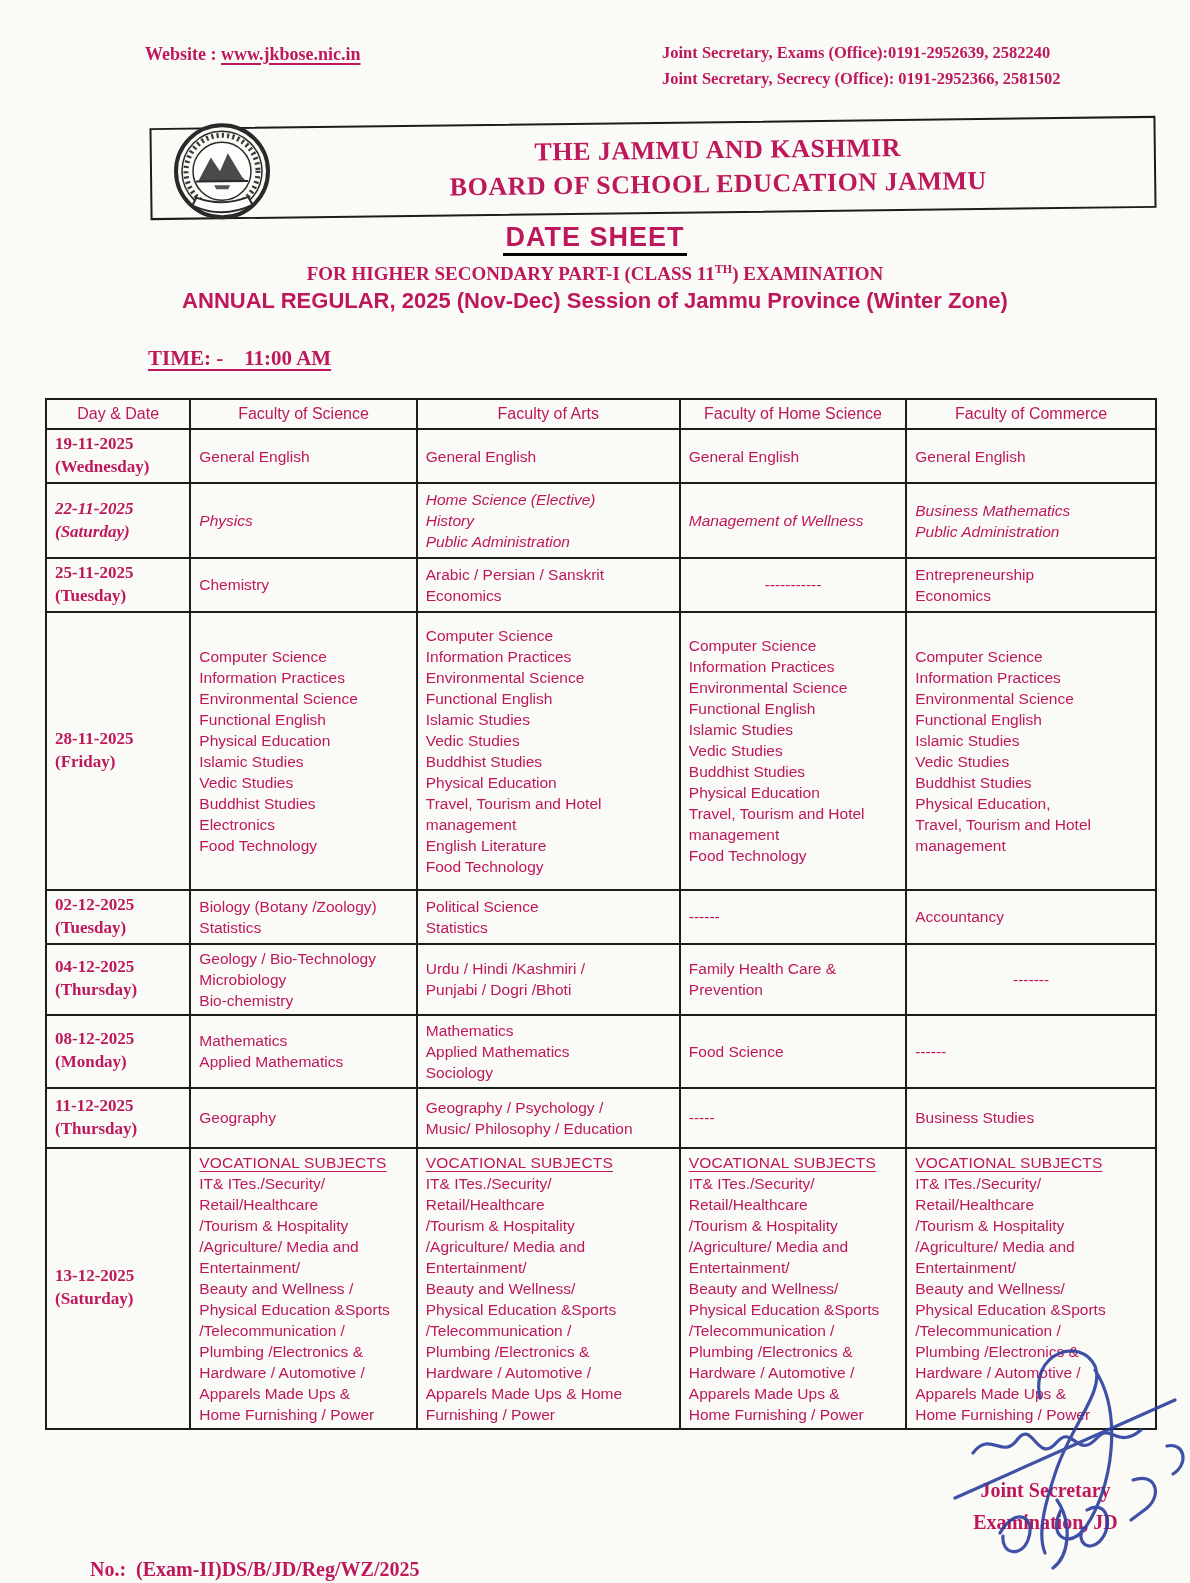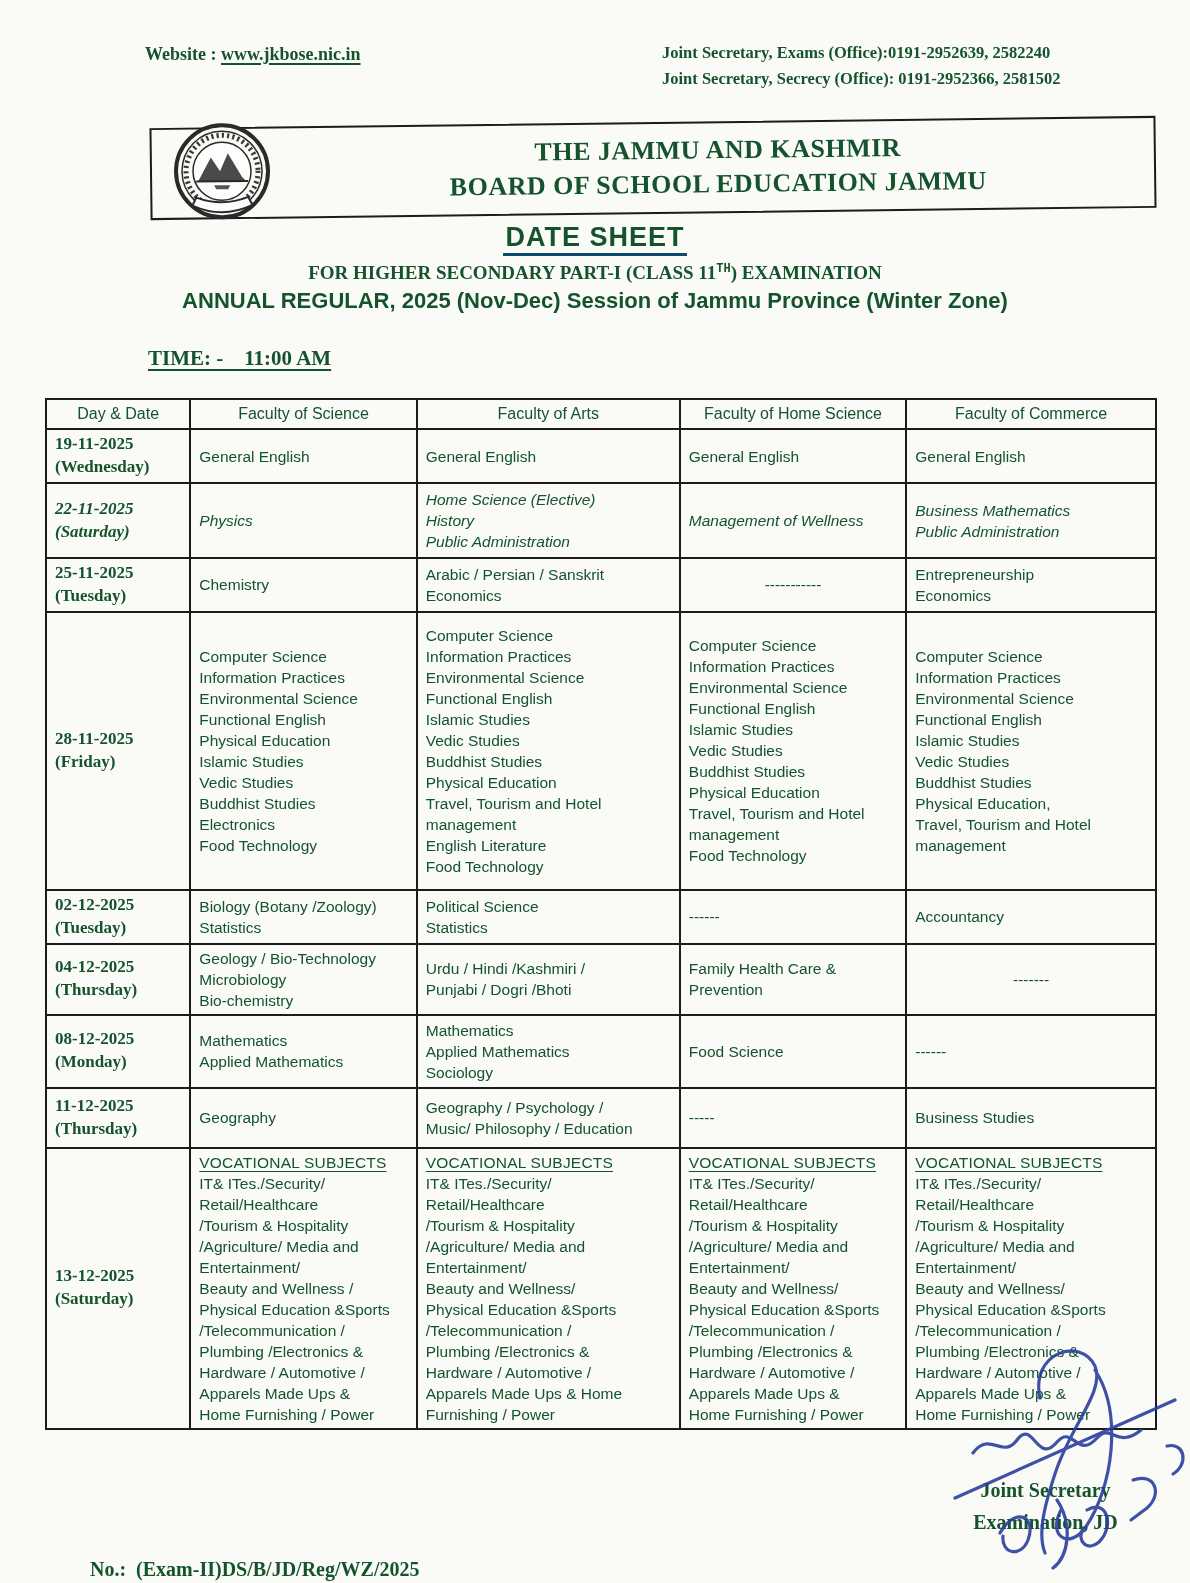--- a/index.html
+++ b/index.html
@@ -1,21 +1,21 @@
 <!DOCTYPE html>
 <html><head>
 <meta charset="utf-8">
 <style>
   html,body{margin:0;padding:0;background:#e8e8e4;}
   .page{
     position:relative;
     width:1190px;height:1583px;
     margin:0 auto;
     background:#fafaf6;
-    color:#14532d;
+    color:#be185d;
     font-family:"Liberation Serif", serif;
     overflow:hidden;
   }
   
   .website{
     position:absolute;left:145px;top:44px;
     font-size:18px;font-weight:bold;
     font-family:"Liberation Serif", serif;
   }
   .website .url{text-decoration:underline;text-underline-offset:3px;text-decoration-thickness:2px;}
@@ -42,27 +42,27 @@
   .seal{
     position:absolute;left:16px;top:-10px;width:108px;height:108px;
   }
   
   .datesheet-title{
     position:absolute;left:0;top:222px;width:1190px;text-align:center;
     font-family:"Liberation Sans", sans-serif;
     font-weight:bold;font-size:27px;letter-spacing:1px;
   }
   .datesheet-title span{
-    border-bottom:3px solid #0c4a6e;padding:0 2px 1px 2px;
+    border-bottom:3px solid #000000;padding:0 2px 1px 2px;
   }
   .subtitle1{
     position:absolute;left:0;top:262px;width:1190px;text-align:center;
     font-family:"Liberation Serif", serif;font-weight:bold;font-size:19px;
   }
-  .subtitle1 sup{font-size:12px;font-family:Liberation Mono, monospace;}
+  .subtitle1 sup{font-size:12px;}
   .subtitle2{
     position:absolute;left:0;top:288px;width:1190px;text-align:center;
     font-family:"Liberation Sans", sans-serif;font-weight:bold;font-size:22px;
   }
   .time-line{
     position:absolute;left:148px;top:346px;
     font-family:"Liberation Serif", serif;font-weight:bold;font-size:21px;
     text-decoration:underline;text-underline-offset:4px;text-decoration-thickness:2px;
     white-space:pre;
   }

